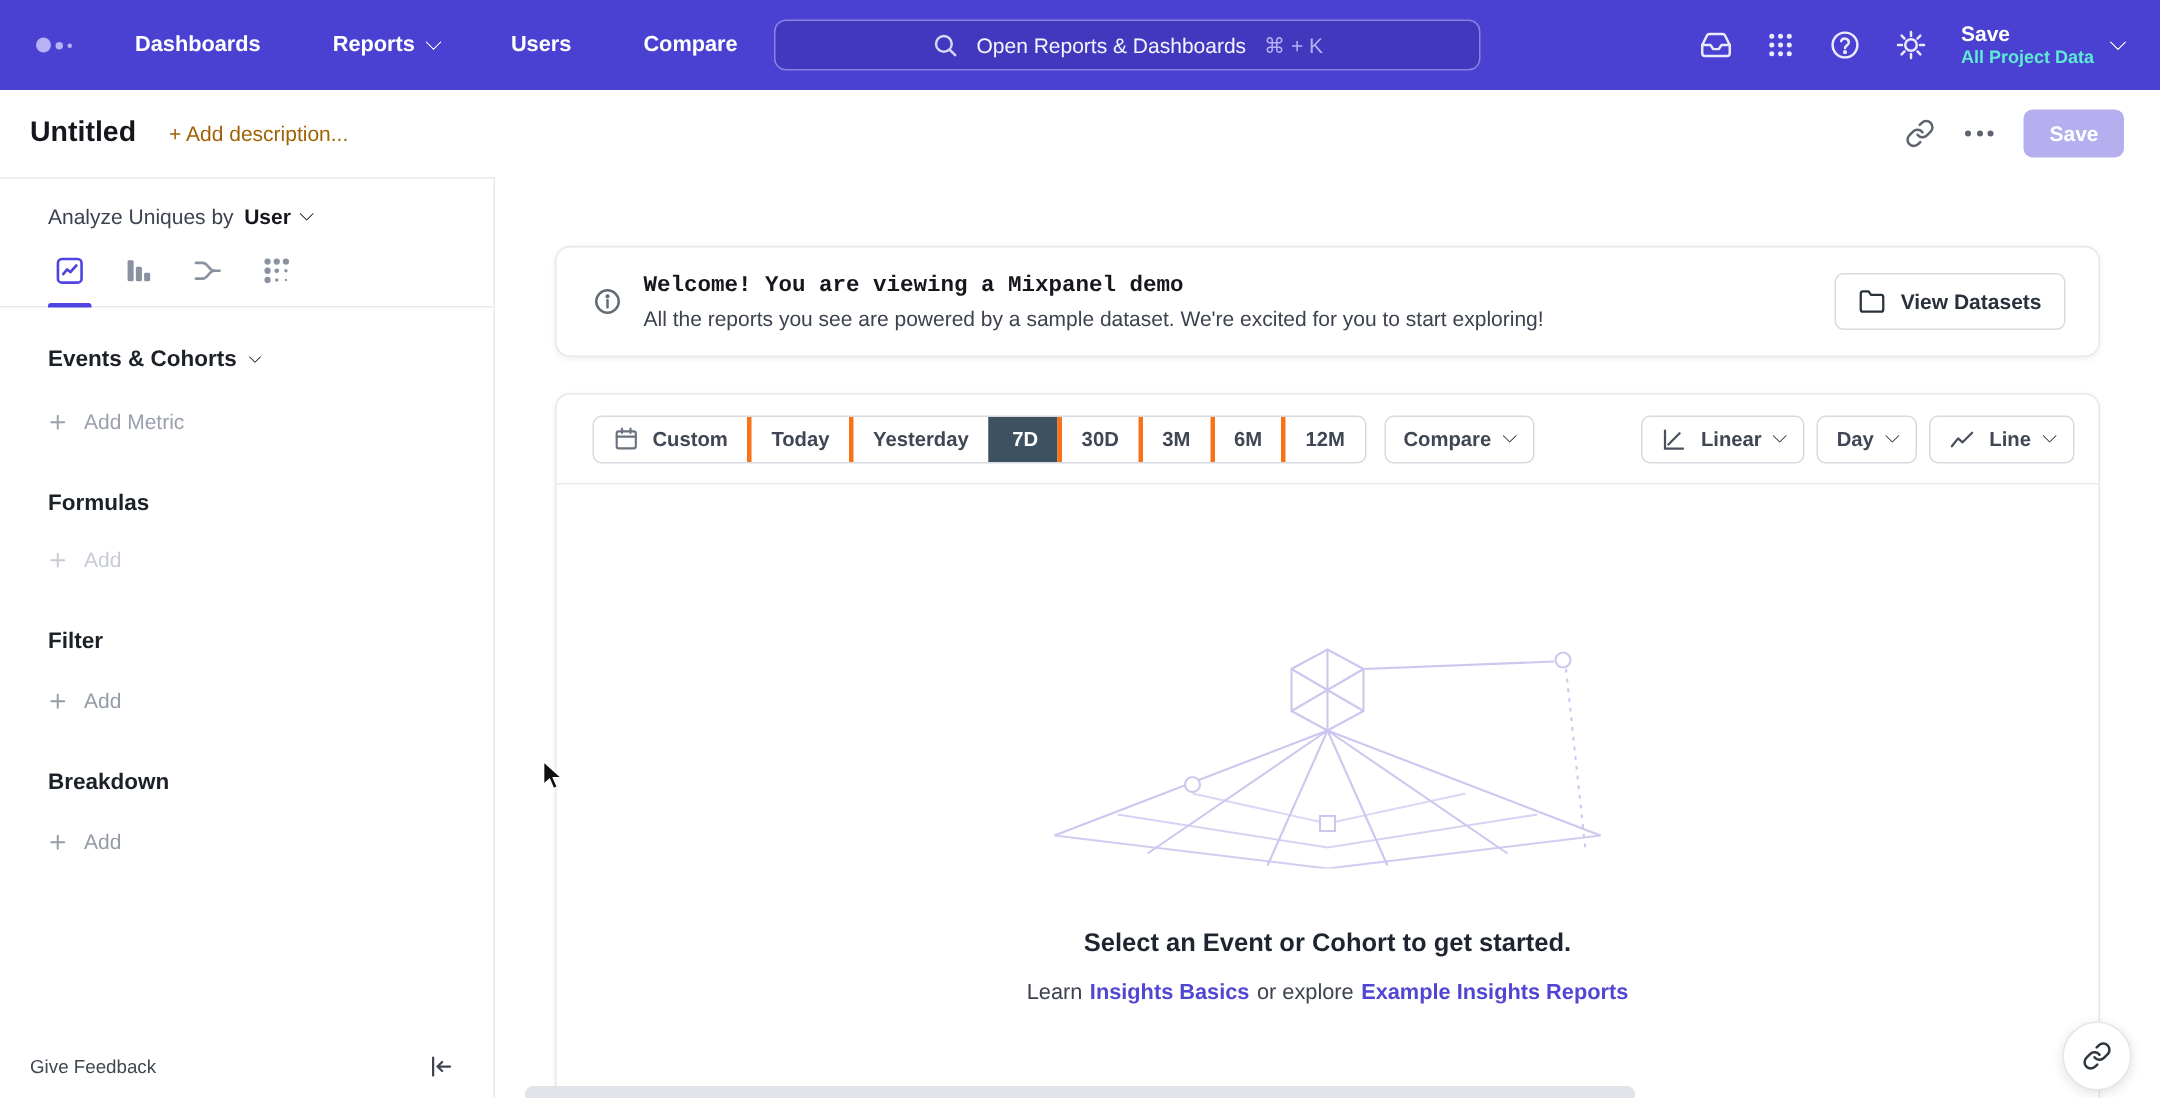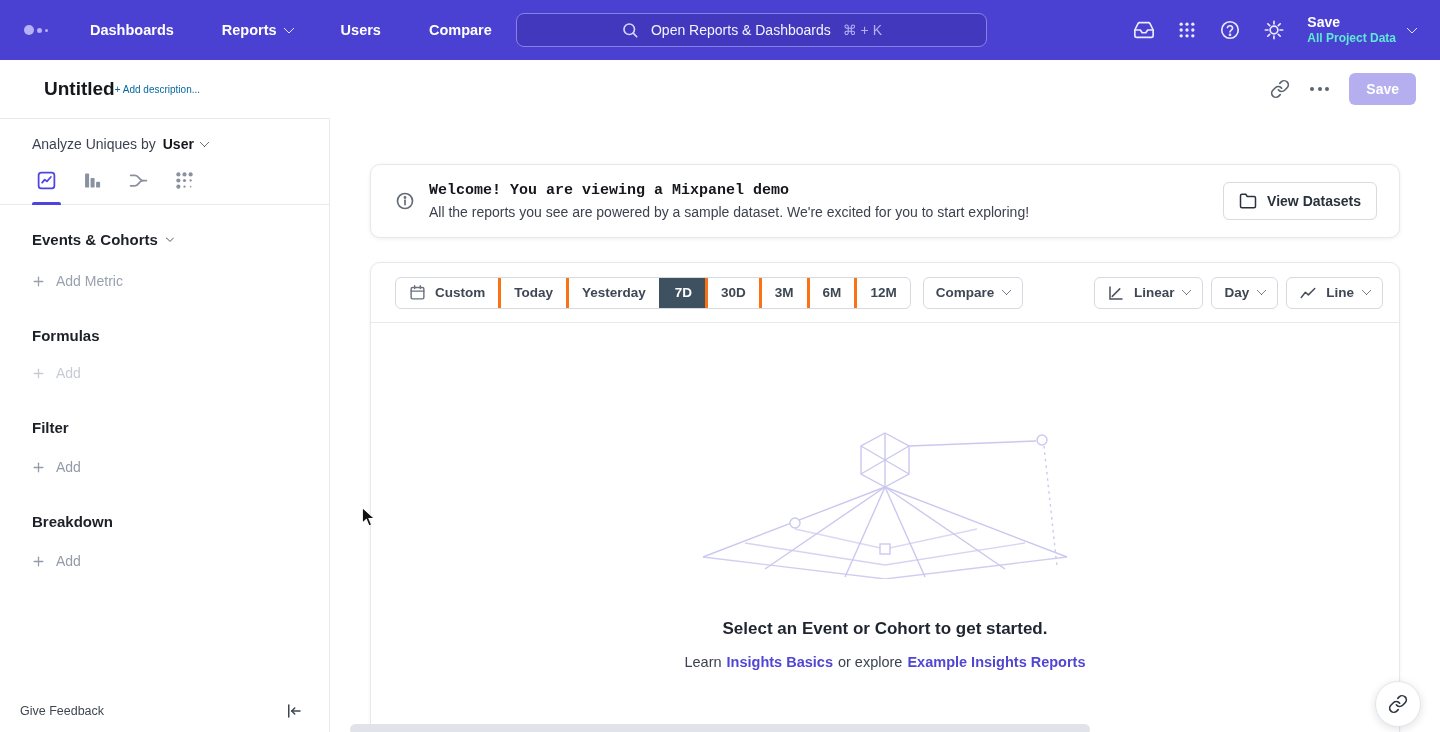--- a/index.html
+++ b/index.html
@@ -38,24 +38,24 @@
   .search-shortcut { color:#b6b0f2; font-weight:500; }
   .nav-right { margin-left:auto; margin-right:24px; display:flex; align-items:center; gap:22px; }
   .nav-icon { color:#eceafd; cursor:pointer; }
   .project { display:flex; align-items:center; gap:12px; cursor:pointer; }
   .project-name { font-weight:700; font-size:14px; line-height:1.25; }
   .project-scope { font-size:12px; font-weight:600; color:#5eead4; line-height:1.25; }
 
   
   .titlebar {
     position:absolute; top:60px; left:0; right:0; height:58px; background:#fff;
-    display:flex; align-items:center; padding:0 24px 0 44px;
+    display:flex; align-items:center; padding:0 24px 0 20px;
   }
   .report-title { font-size:19px; font-weight:700; color:#15171c; }
-  .report-desc { font-size:10px; color:#0369a1; cursor:text; }
+  .report-desc { margin-left:22px; font-size:14px; color:#a16207; cursor:text; }
   .title-actions { margin-left:auto; display:flex; align-items:center; gap:20px; }
   .icon-btn { color:#5c636f; cursor:pointer; background:none; border:none; padding:0; }
   .dots { display:flex; gap:3.5px; align-items:center; }
   .dots i { width:4px; height:4px; border-radius:50%; background:#5c636f; display:block; }
   .save-btn {
     background:#b5aff0; color:#fff; font-weight:700; font-size:14px;
     border:none; border-radius:6px; padding:8px 17px; cursor:default;
     font-family:inherit;
   }
 

